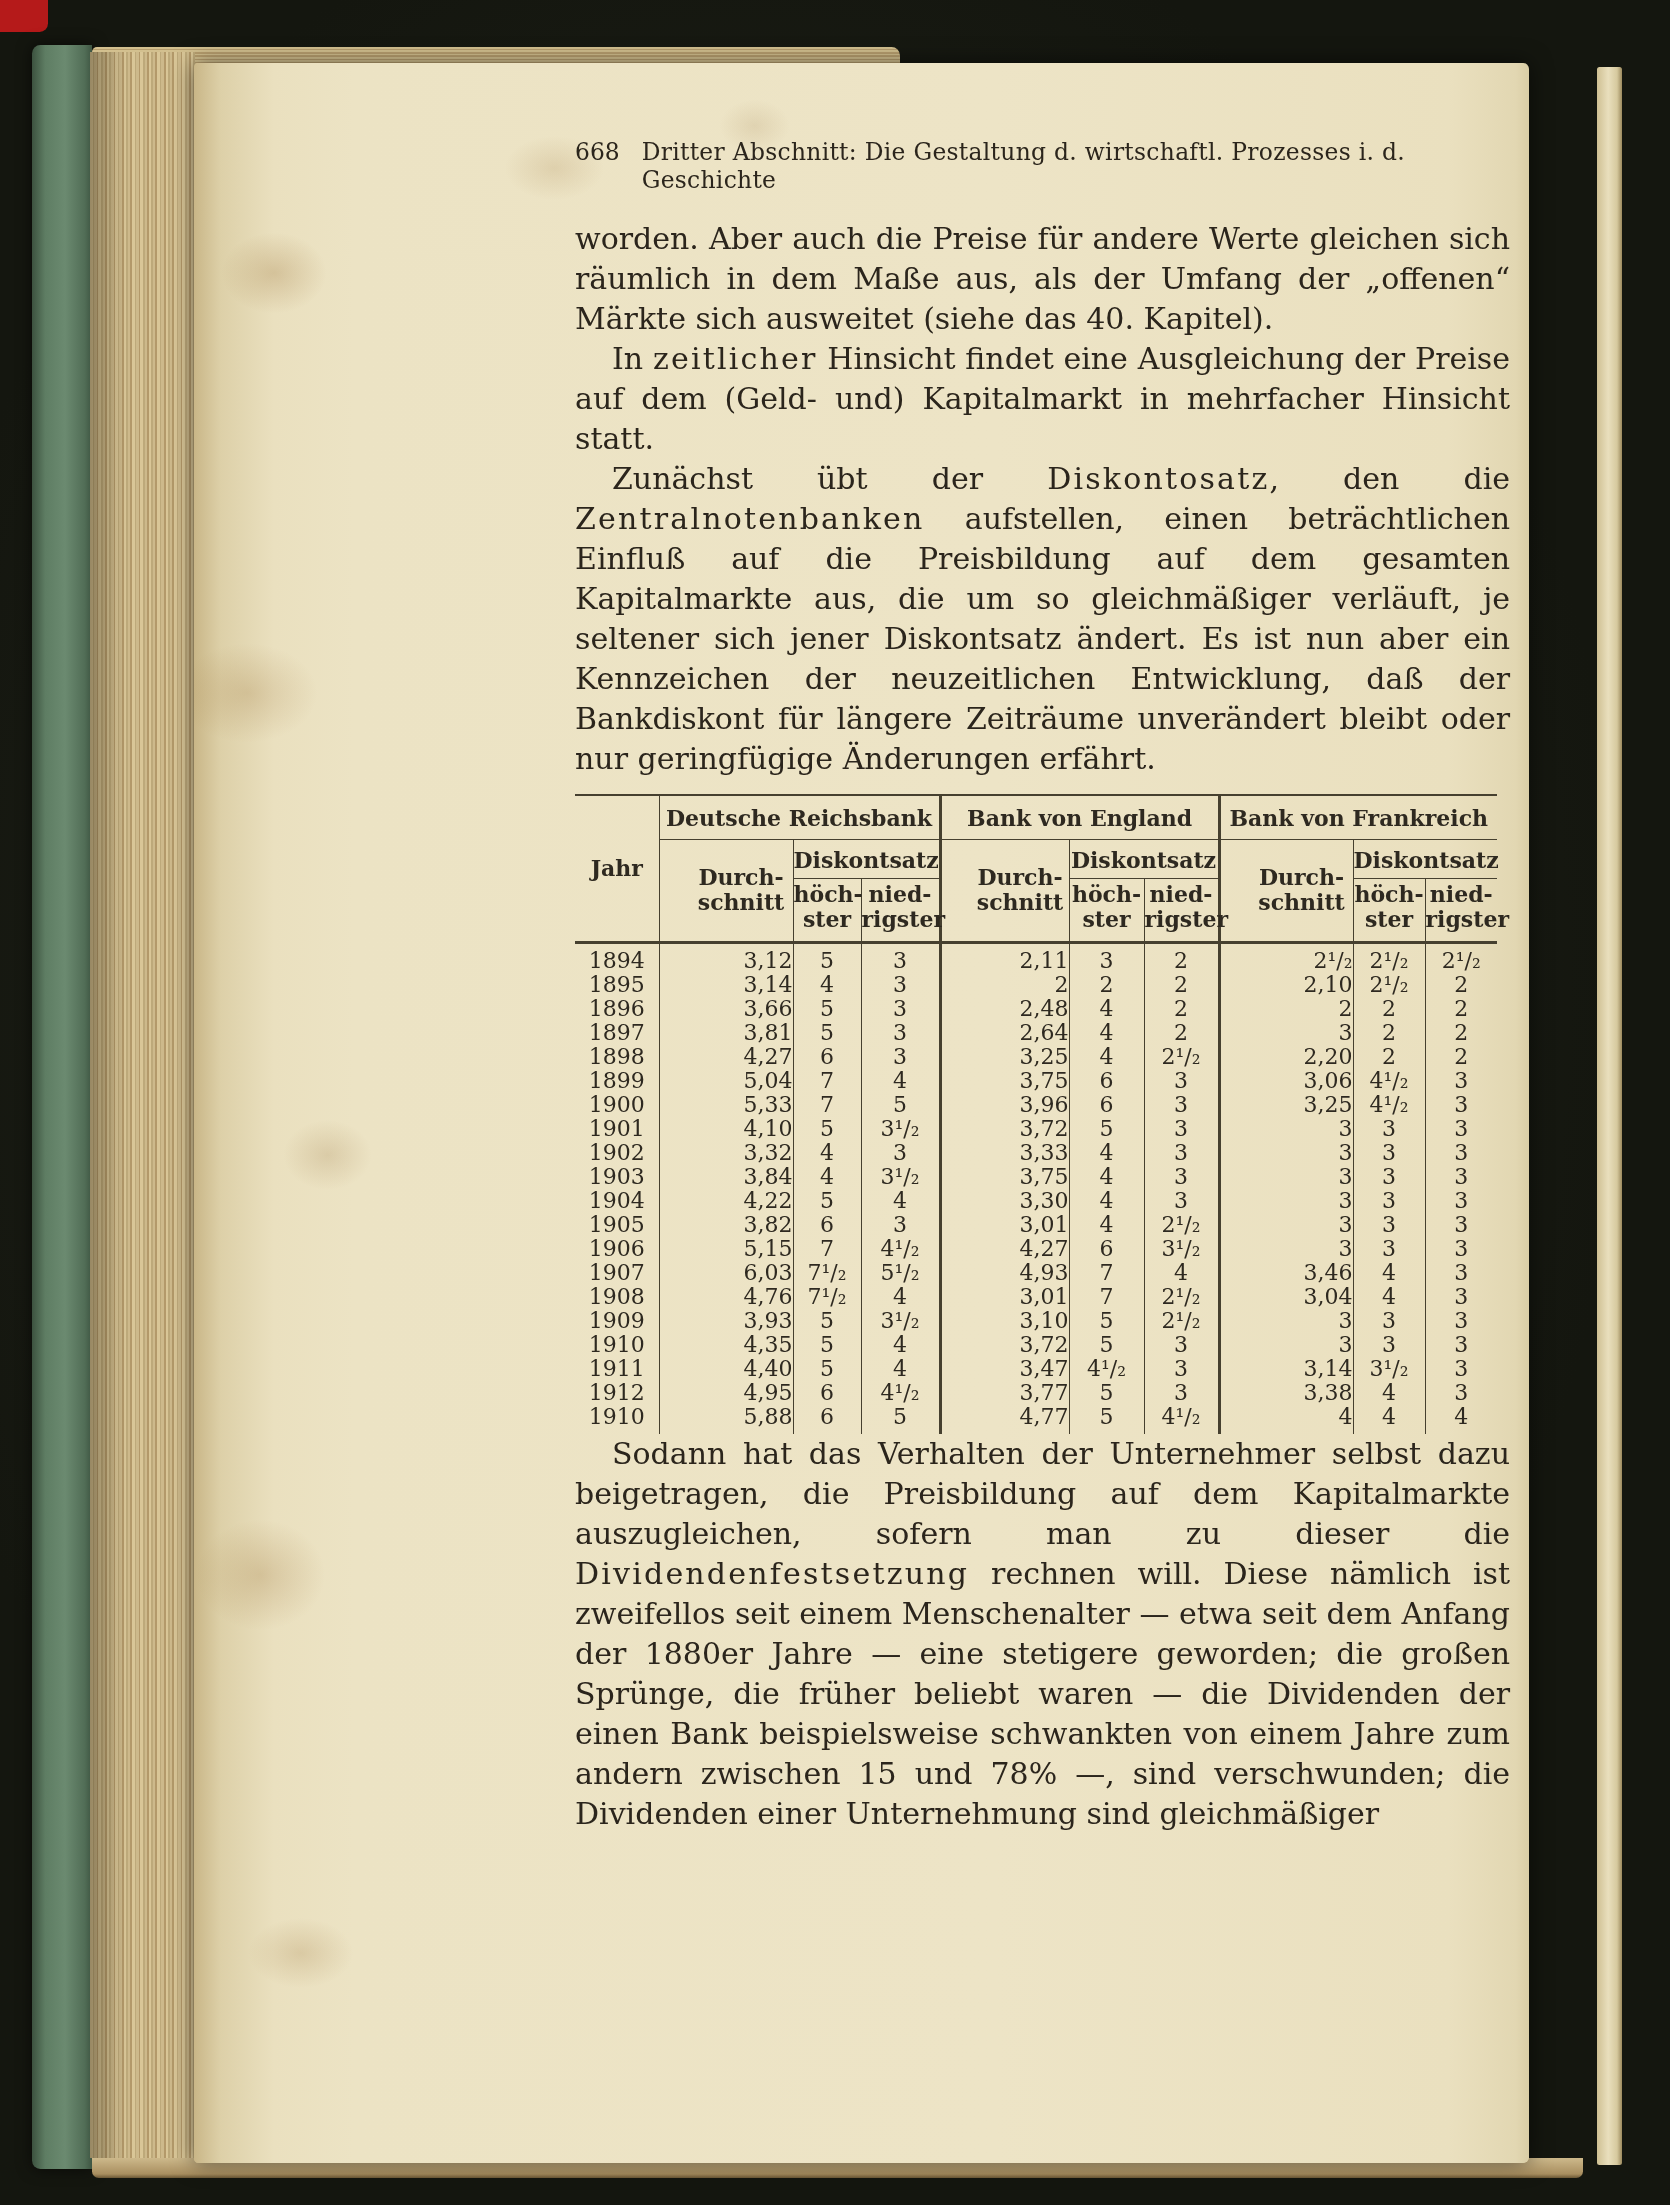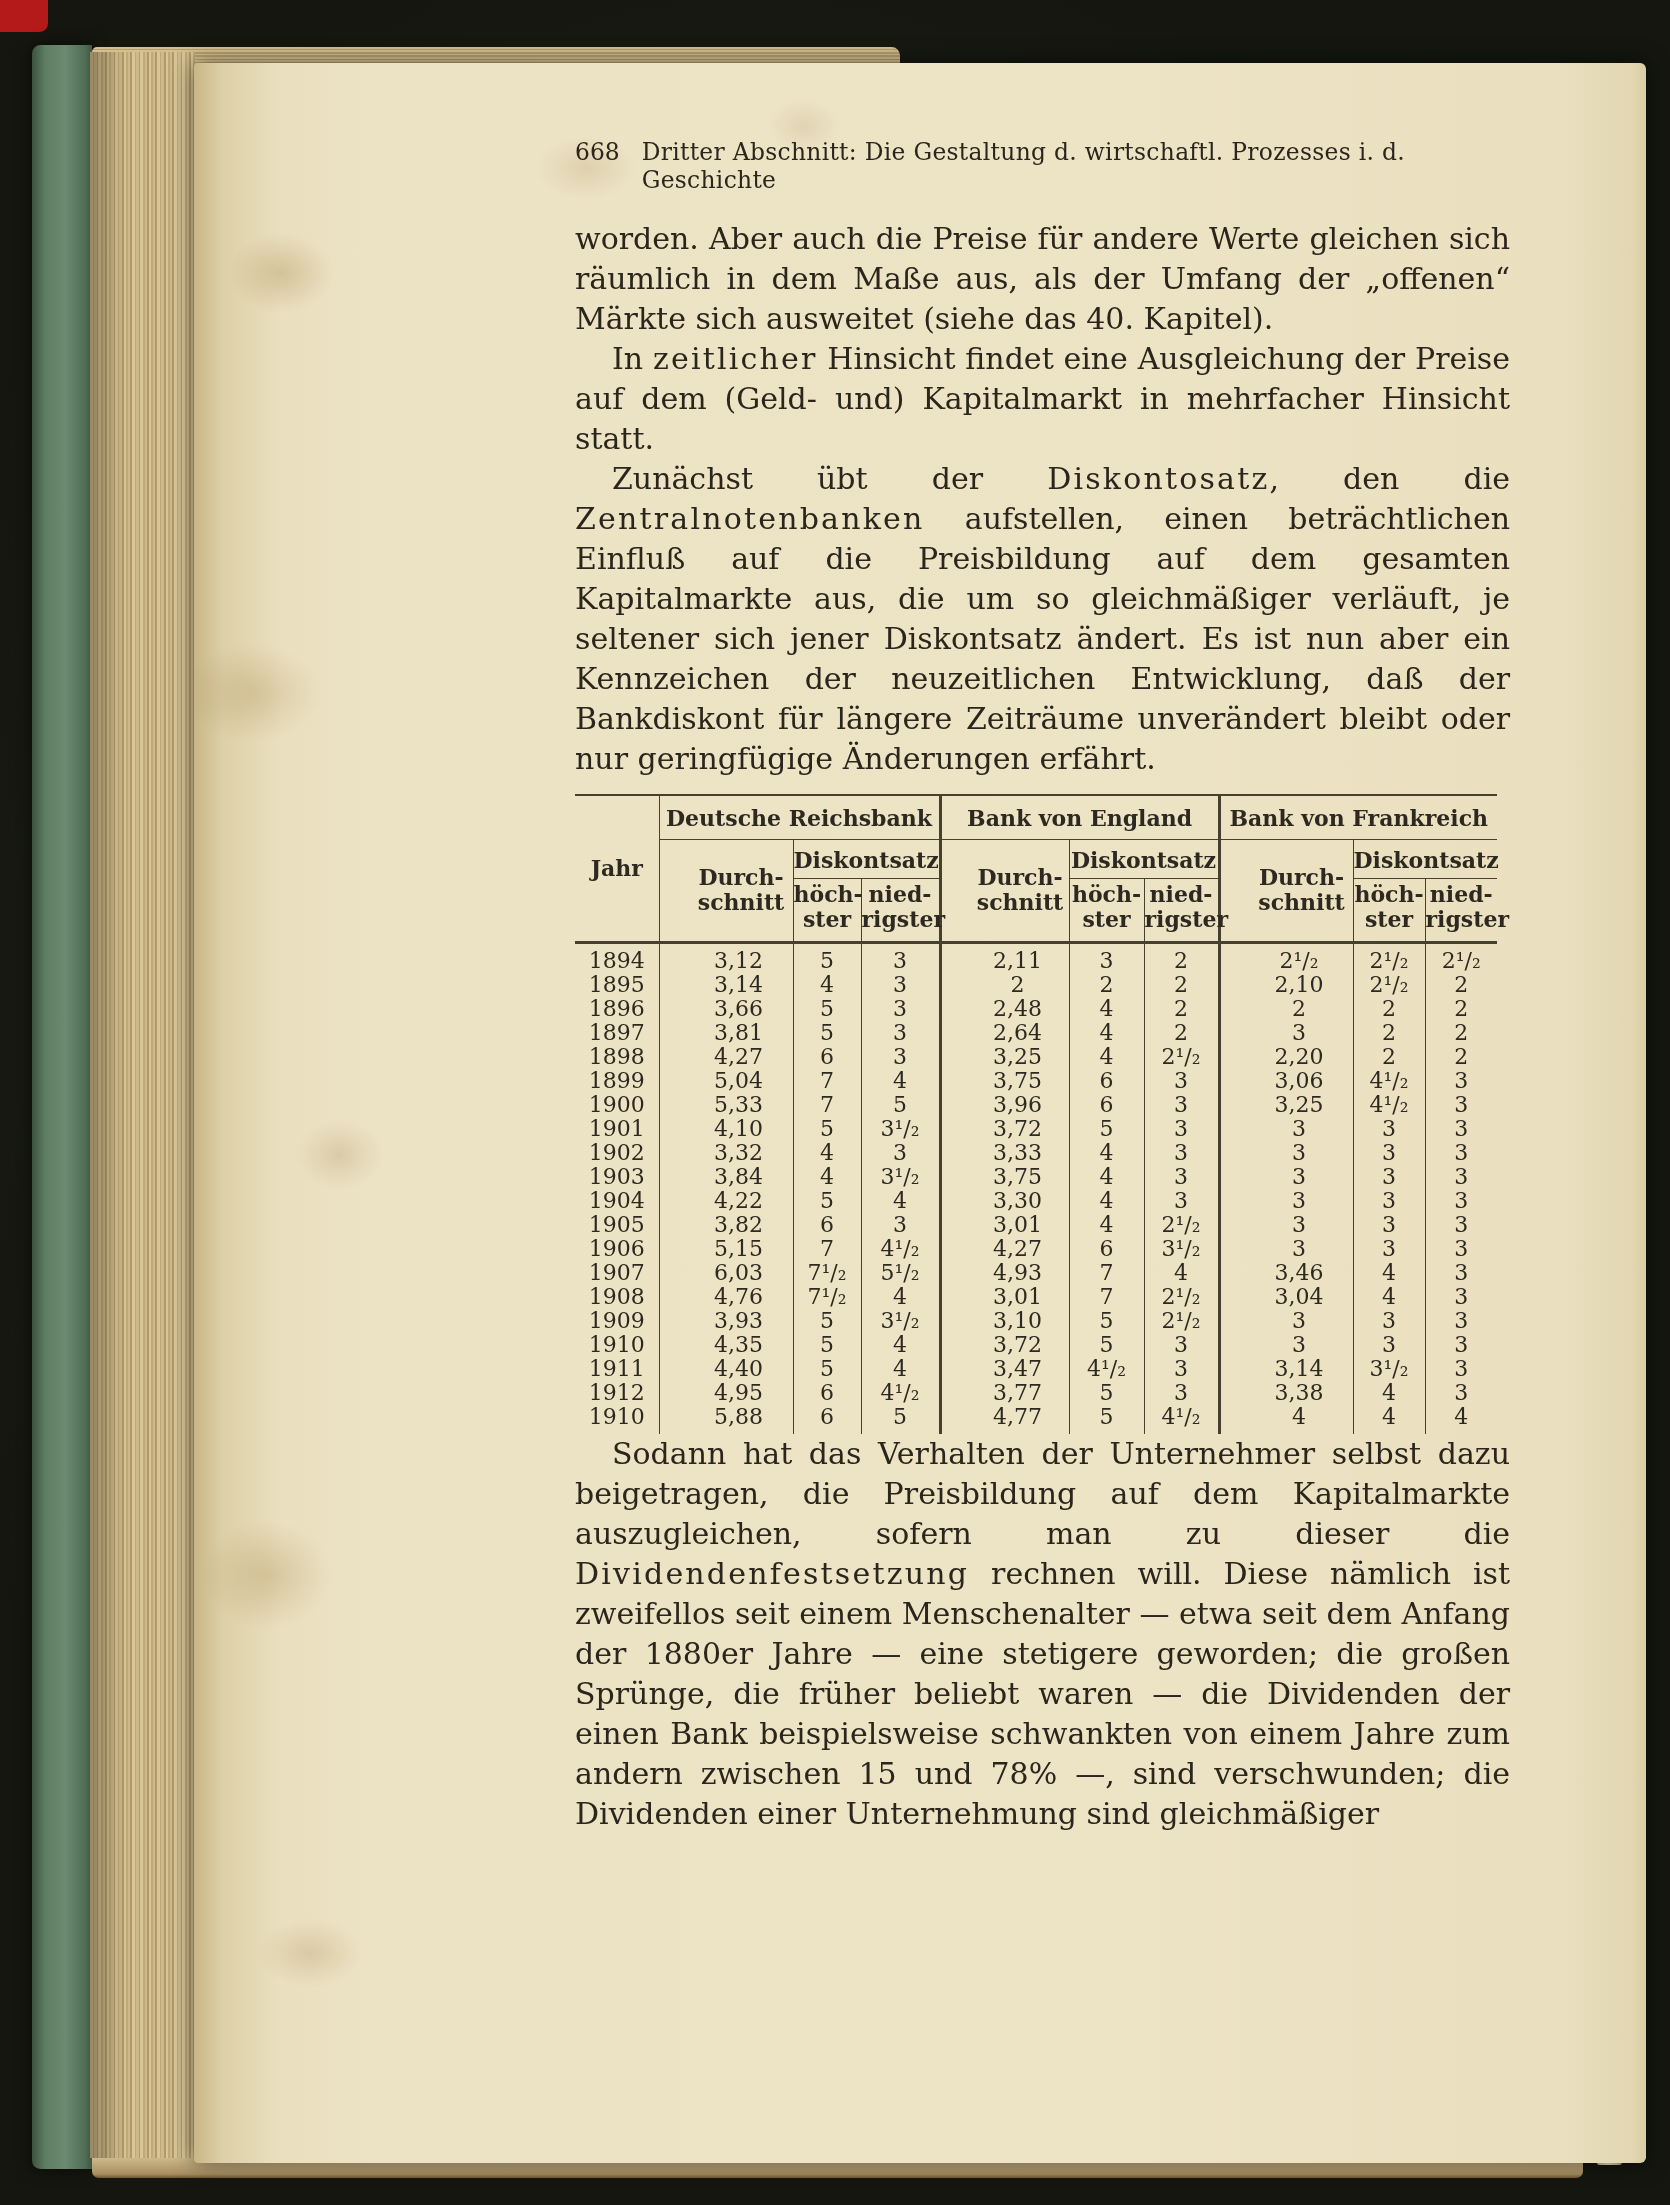--- a/index.html
+++ b/index.html
@@ -48,21 +48,21 @@
     border-radius:0 0 6.7px 6.7px;
   }
   
   .next-page{
     position:absolute;left:1597px;top:67px;width:25px;height:2098px;
     background:linear-gradient(90deg,#cfc093 0%,#e9dfbd 45%,#d6c99e 80%,#9c8a5e 100%);
     border-radius:2.5px;
   }
   
   .page{
-    position:absolute;left:194px;top:63px;width:1452px;height:2100px;
+    position:absolute;left:194px;top:63px;width:1335px;height:2100px;
     border-radius:4.2px 5.8px 5.8px 4.2px;
     box-shadow:0 0 22px rgba(0,0,0,.55);
     background:
       radial-gradient(75px 58px at 6% 10%, rgba(150,108,48,.26), transparent 70%),
       radial-gradient(100px 71px at 4% 30%, rgba(150,108,48,.22), transparent 70%),
       radial-gradient(63px 50px at 10% 52%, rgba(140,100,45,.18), transparent 70%),
       radial-gradient(92px 79px at 5% 72%, rgba(150,108,48,.24), transparent 70%),
       radial-gradient(75px 50px at 8% 90%, rgba(150,108,48,.20), transparent 70%),
       radial-gradient(71px 46px at 27% 5%, rgba(150,108,48,.16), transparent 70%),
       radial-gradient(50px 38px at 42% 3%, rgba(140,100,45,.13), transparent 70%),
@@ -113,21 +113,21 @@
   }
   .hdr-bot{border-bottom:3.3px solid var(--tl);}
   .t{border-right:1.7px solid var(--tl);}
   .g{border-right:3.3px solid var(--tl);}
   .disc tbody td{
     line-height:24px;padding:0;white-space:nowrap;
   }
   .disc tbody tr:first-child td{padding-top:5.8px;}
   .disc tbody tr:last-child td{padding-bottom:5px;}
   .c-jahr{text-align:center;border-right:1.7px solid var(--tl);}
-  .c-avg{text-align:center;padding-left:25px !important;}
+  .c-avg{text-align:right;padding-left:25px !important;}
   .c-high,.c-low{text-align:center;}
   
   .srcnote{
     font-size:23.4px;line-height:37px;margin:8.4px 0 6.7px;
     text-indent:37px;
   }
 </style>
 </head>
 <body>
 

